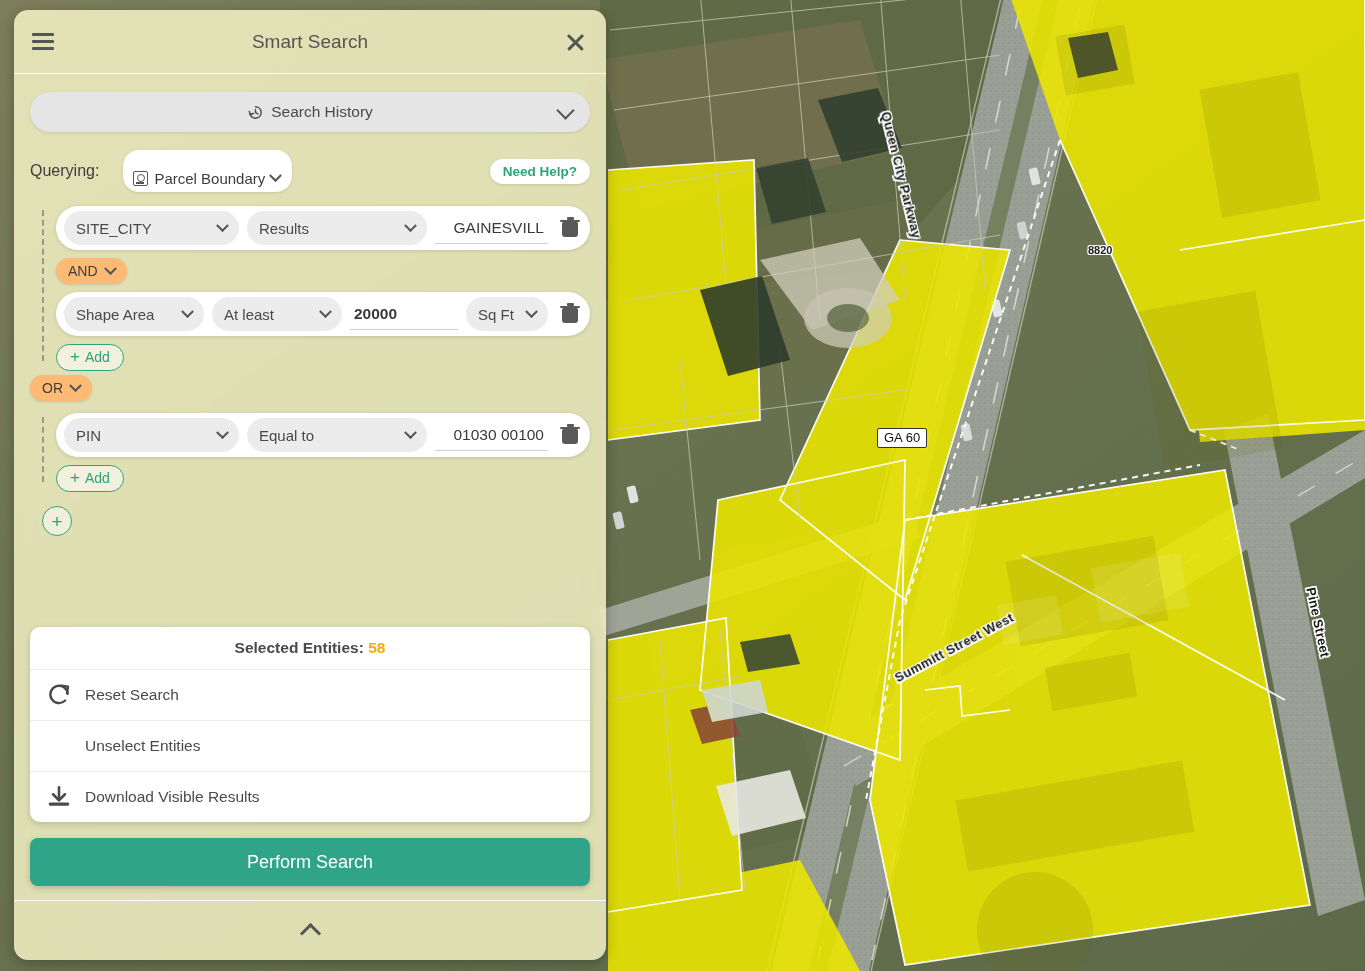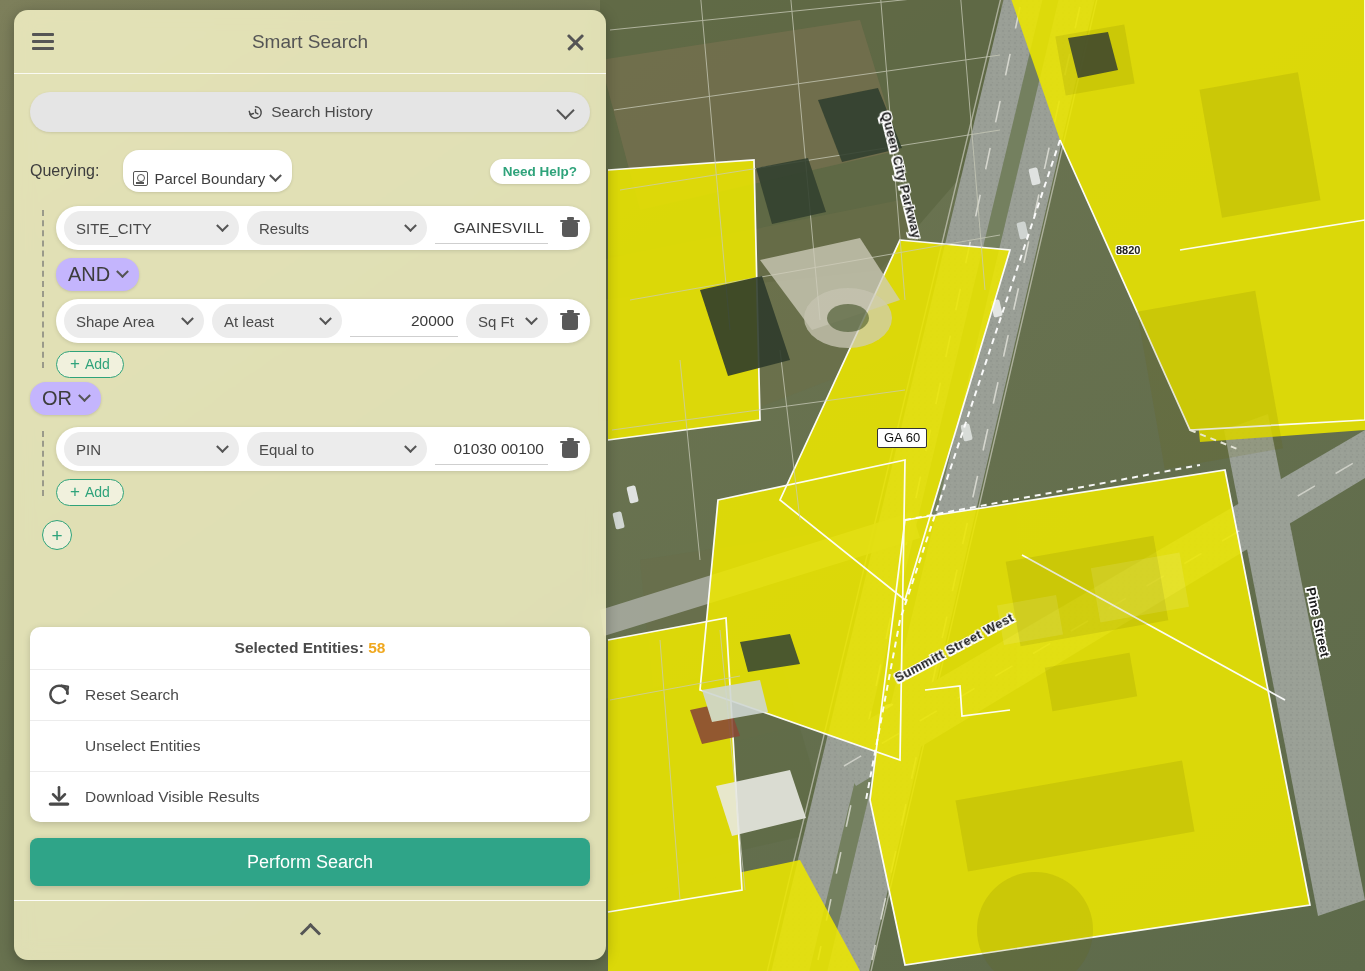--- a/index.html
+++ b/index.html
@@ -199,21 +199,21 @@
     min-width: 0;
     height: 32px;
     border: none; outline: none;
     border-bottom: 1px solid #cfcfcf;
     background: transparent;
     font-size: 15.5px; color: #3a3a3a;
     font-family: "Liberation Sans", sans-serif;
     padding: 0 4px;
     text-align: right;
   }
-  .val-input.left { text-align: right; }
+  .val-input.left { text-align: left; font-weight: bold; }
 
   .trash {
     flex: 0 0 20px; width: 20px; height: 22px;
     position: relative; cursor: pointer; margin-left: 4px;
   }
   .trash::before {
     content:''; position:absolute; left: 2px; top: 5px;
     width: 16px; height: 15px; background: #595959;
     border-radius: 1.5px 1.5px 3px 3px;
   }
@@ -221,24 +221,24 @@
     content:''; position:absolute; left: 0px; top: 2.5px;
     width: 20px; height: 2.6px; background: #595959; border-radius: 1px;
     box-shadow: 0 -2.4px 0 -0.2px transparent;
   }
   .trash i {
     position:absolute; left: 6.5px; top: 0px; width: 7px; height: 3px;
     background: #595959; border-radius: 1px;
   }
 
   .logic-pill {
-    background: #c4b5fd; border-radius: 16px;
+    background: #fdba74; border-radius: 16px;
     display: inline-flex; align-items: center;
     padding: 5px 12px;
-    font-size: 20px; color: #3d3d3d;
+    font-size: 14px; color: #3d3d3d;
     box-shadow: 0 1px 3px rgba(0,0,0,.13);
     cursor: pointer;
     margin-bottom: 8px;
   }
   .logic-pill .chev-sm { margin-left: 8px; }
 
   .add-btn {
     display: inline-flex; align-items: center; gap: 5px;
     border: 1.6px solid #2fa37b;
     color: #2fa37b;
@@ -492,21 +492,21 @@
   </svg>
 
   <div class="road-label" style="left: 893px; top: 110px; transform: rotate(76deg); transform-origin: left top;">Queen City Parkway</div>
 
   <div class="road-label" style="left: 892px; top: 672px; transform: rotate(-28deg); transform-origin: left top;">Summitt Street West</div>
 
   <div class="road-label" style="left: 1318px; top: 586px; transform: rotate(78deg); transform-origin: left top;">Pine Street</div>
 
   <div class="hwy-shield" style="left: 877px; top: 428px;">GA 60</div>
 
-  <div class="parcel-num" style="left: 1104px; top: 244px; padding-left: 12px;">8820</div>
+  <div class="parcel-num" style="left: 1076px; top: 244px; padding-left: 12px;">8820</div>
 </div>
 
 <div id="panel">
 
   <div class="panel-header">
     <div class="hamburger">
       <span></span>
         <span></span>
         <span></span>
     </div>

